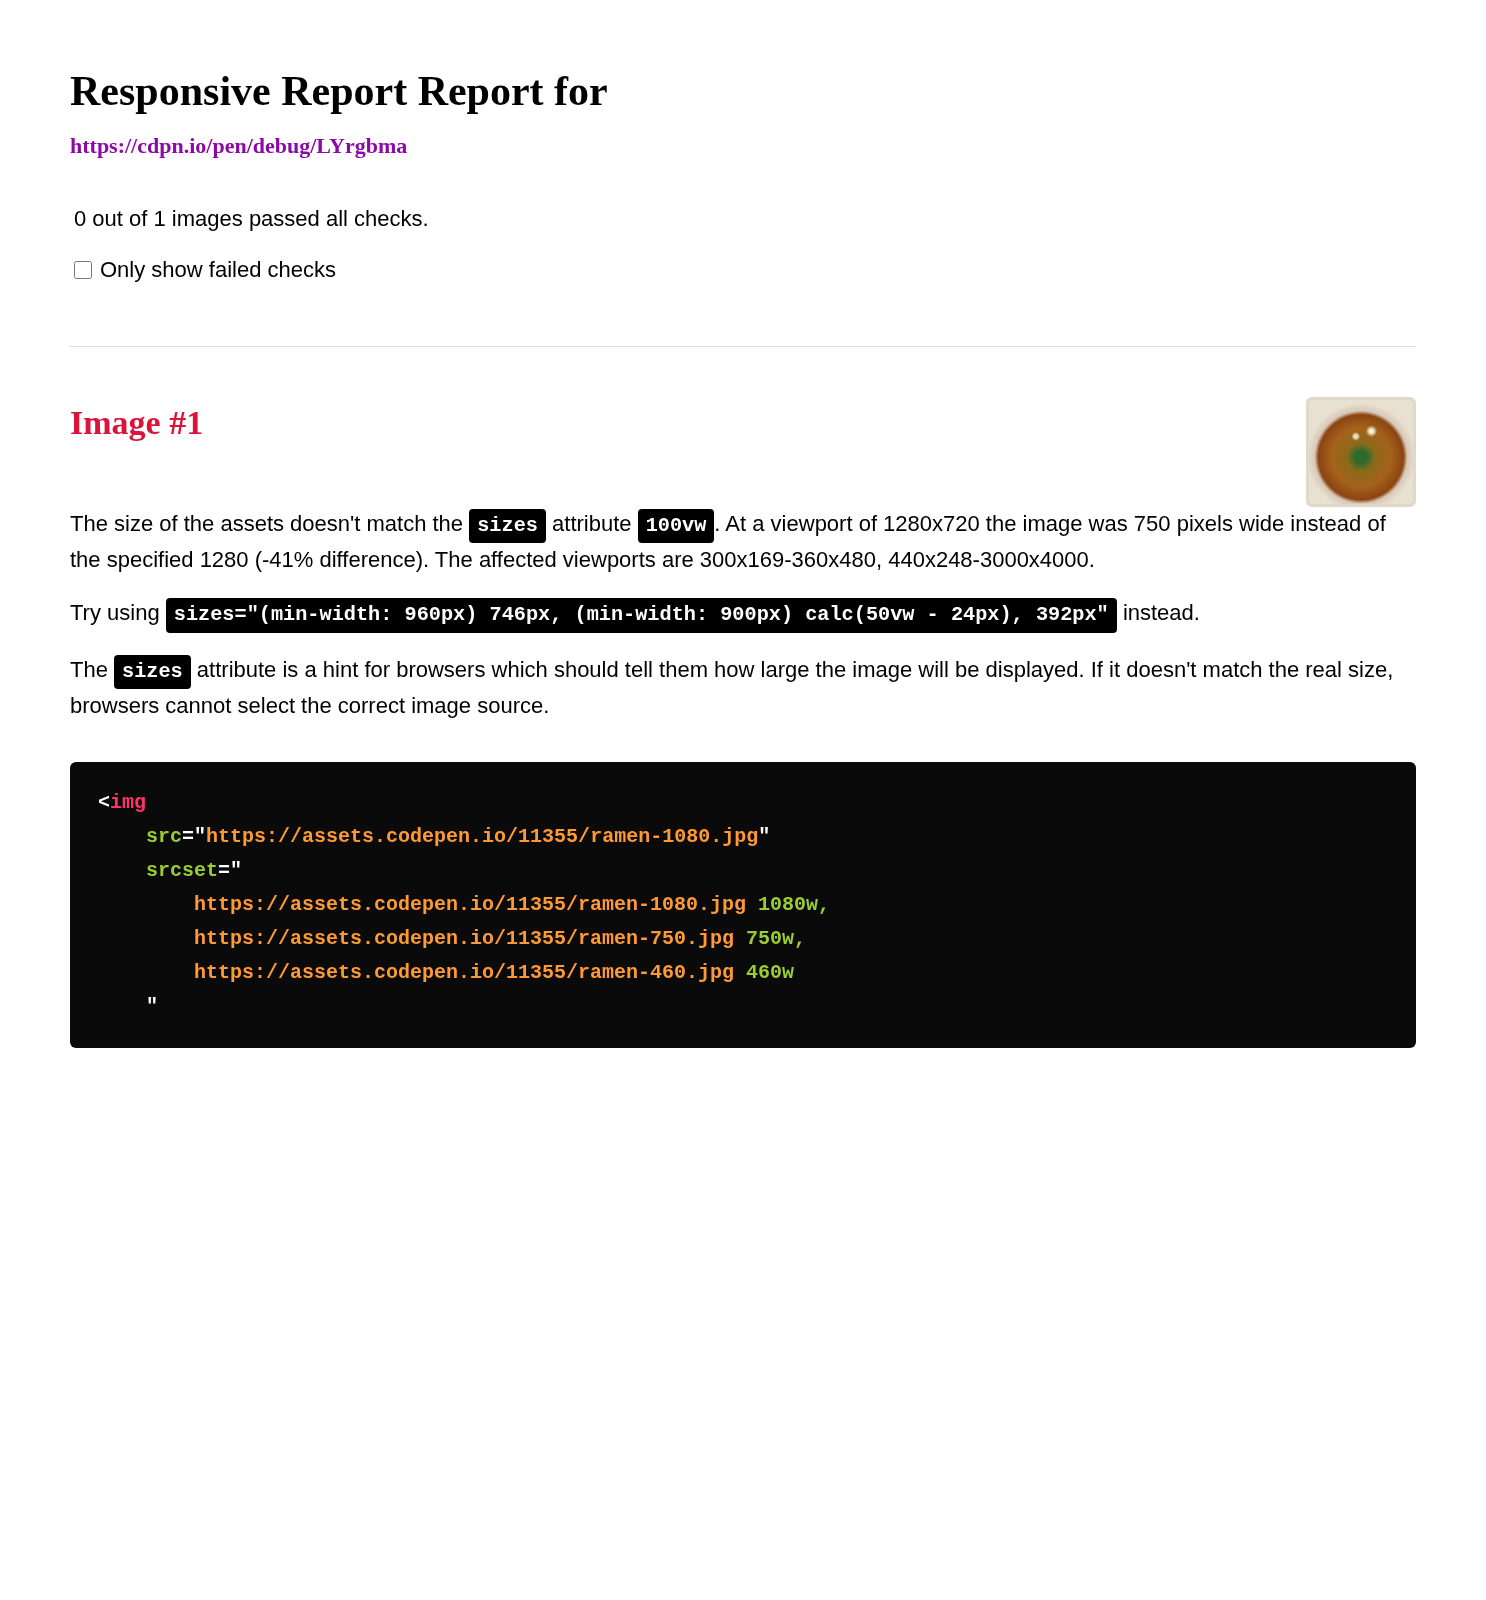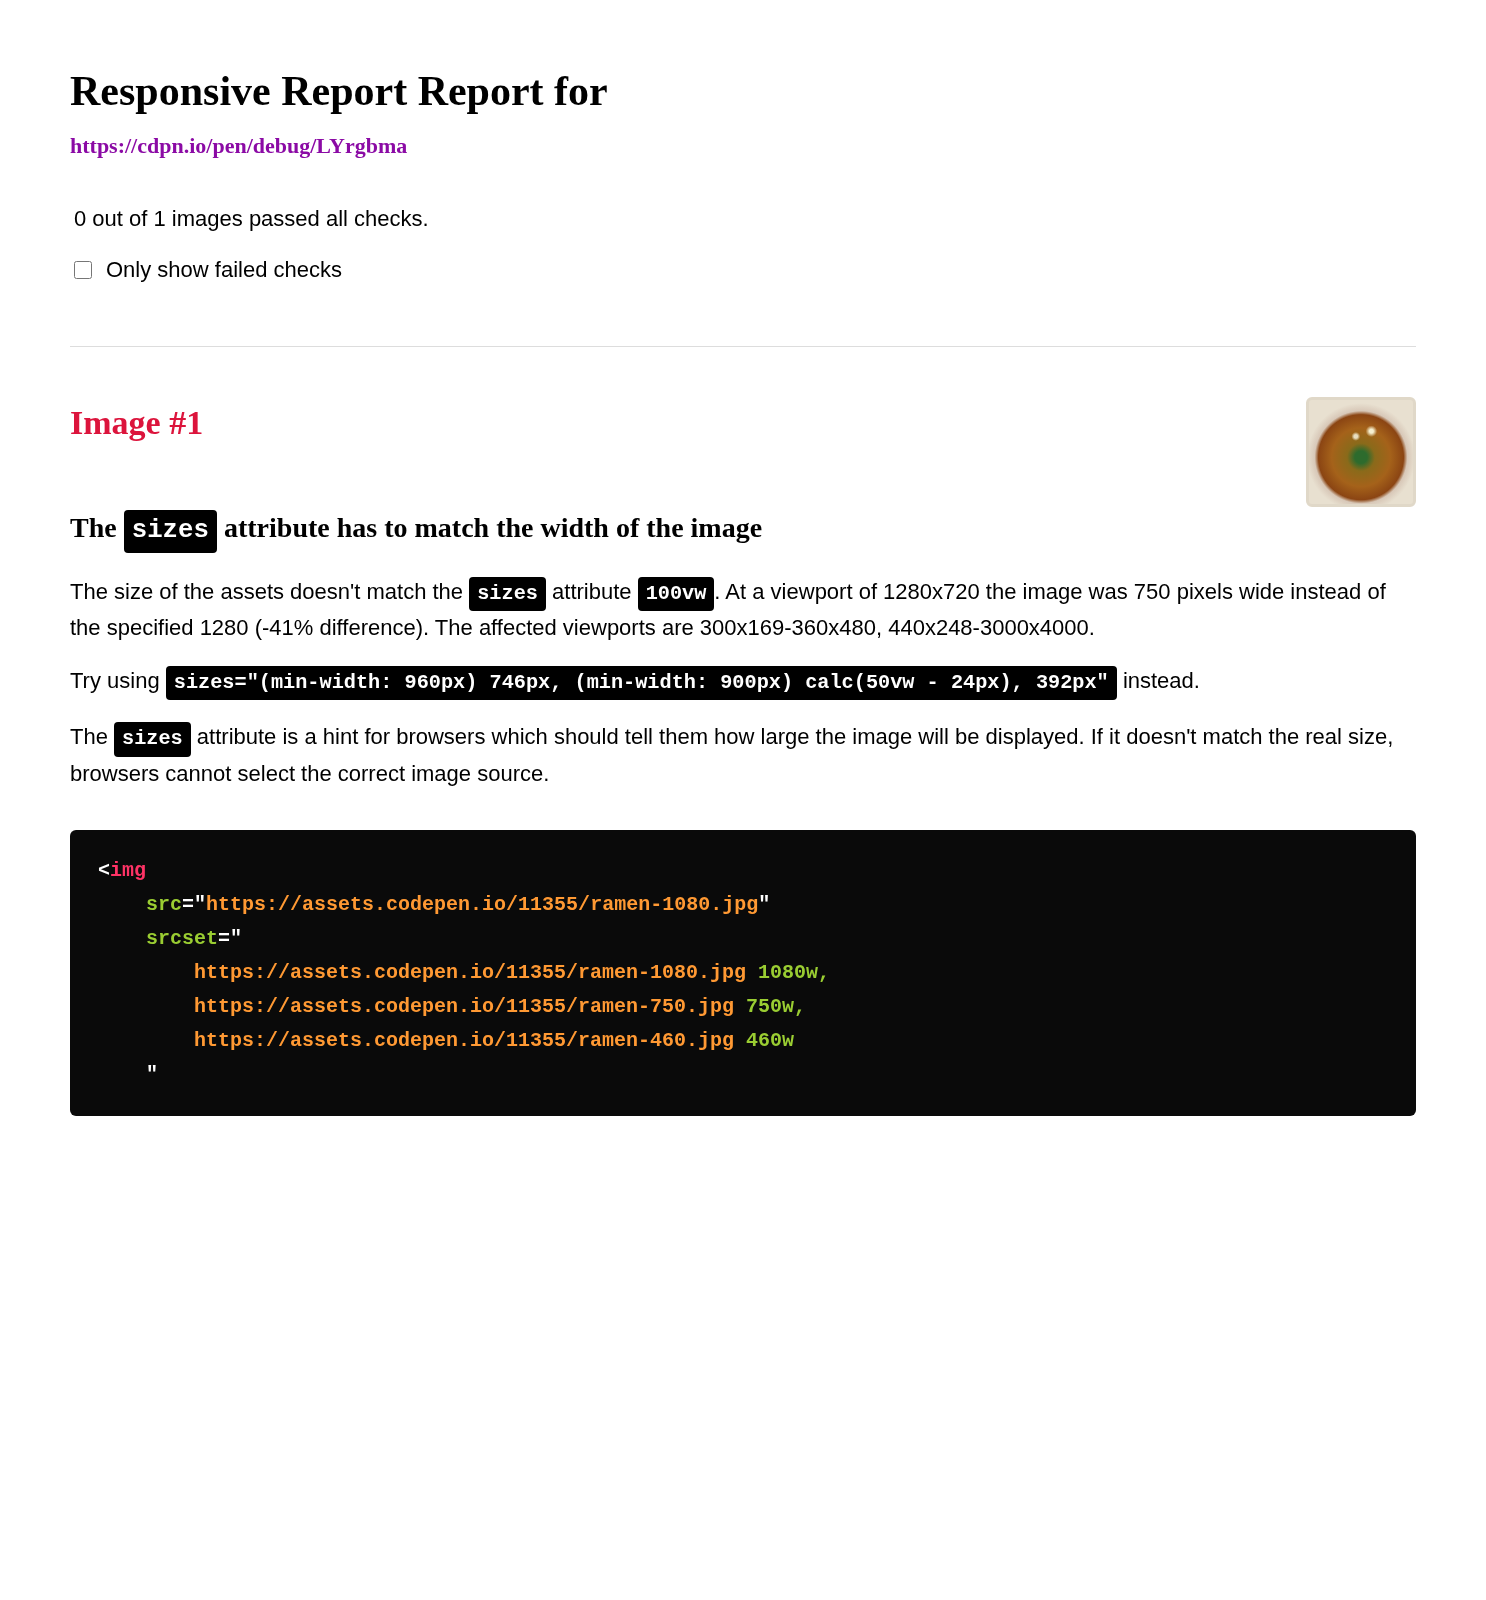--- a/index.html
+++ b/index.html
@@ -26,21 +26,21 @@
     color: #8b0aa5;
     text-decoration: none;
     margin-bottom: 40px;
   }
   .summary {
     margin: 0 0 18px 4px;
   }
   .checkbox-row {
     display: flex;
     align-items: center;
-    gap: 11px;
+    gap: 5px;
     margin-bottom: 60px;
   }
   .checkbox-row input[type="checkbox"] {
     width: 18px;
     height: 18px;
   }
   hr {
     border: none;
     border-top: 1px solid #ddd;
     margin: 0 0 50px 0;
@@ -121,23 +121,20 @@
 </div>
 
 <hr>
 
 <div class="image-section">
   <div class="image-header">
     <h2>Image #1</h2>
     <div class="thumb"></div>
   </div>
 
-  <h3>
-    <span>The </span><span class="code-badge">sizes</span><span> attribute has to match the width of the image</span>
-  </h3>
 
   <p>
     <span>The size of the assets doesn't match the </span><span class="code-badge">sizes</span><span> attribute </span><span class="code-badge">100vw</span><span>. At a viewport of 1280x720 the image was 750 pixels wide instead of the specified 1280 (-41% difference). The affected viewports are 300x169-360x480, 440x248-3000x4000.</span>
   </p>
 
   <p>
     <span>Try using </span><span class="code-badge">sizes="(min-width: 960px) 746px, (min-width: 900px) calc(50vw - 24px), 392px"</span><span> instead.</span>
   </p>
 
   <p>

